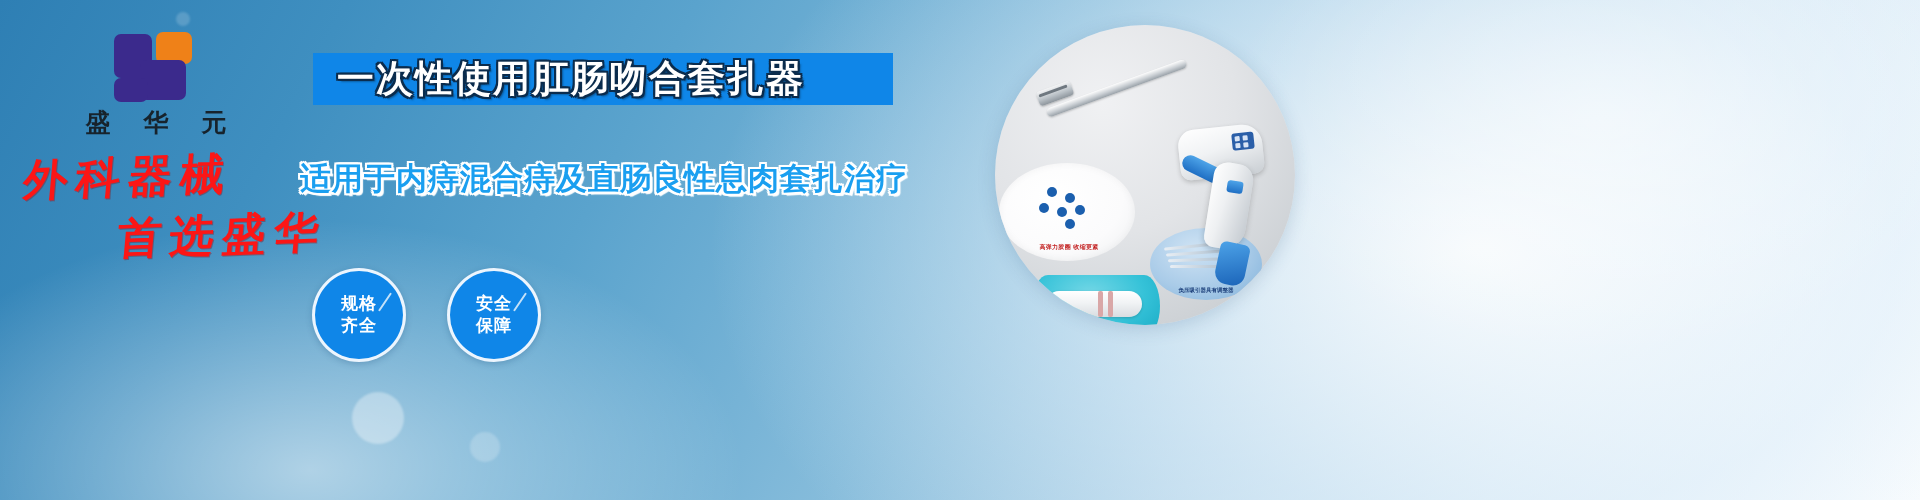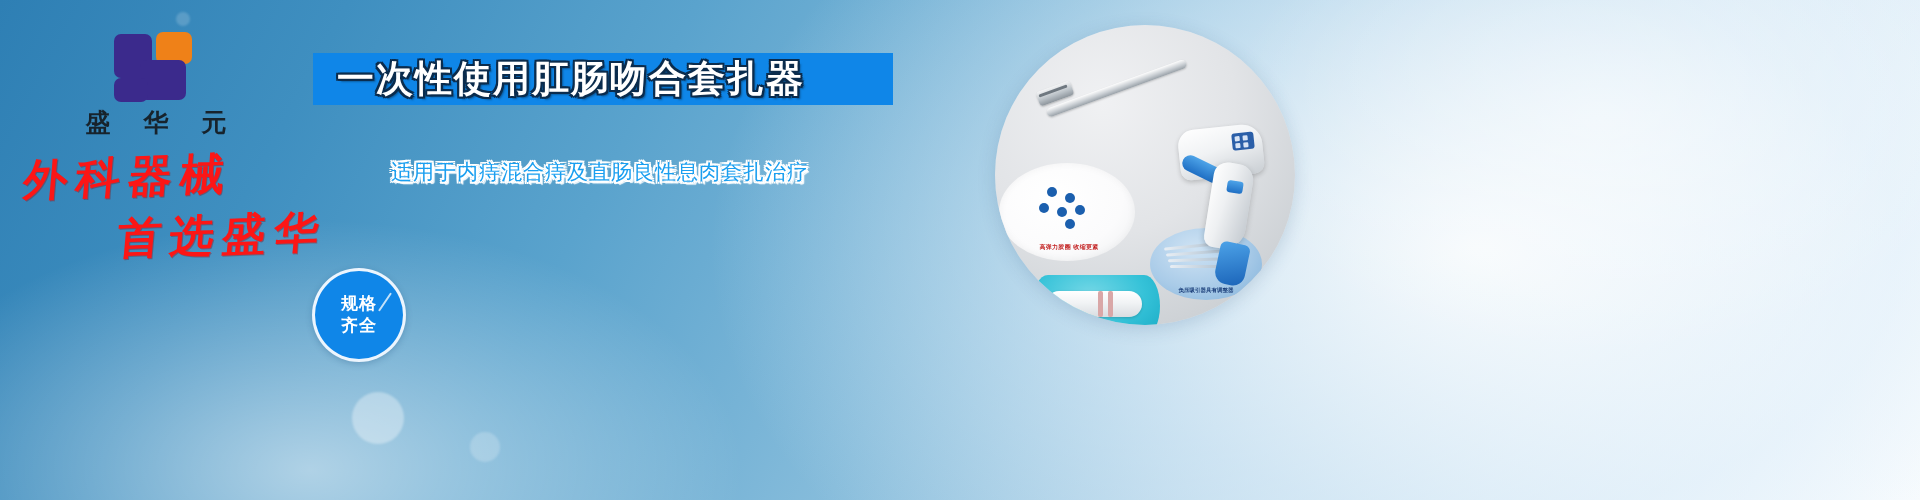--- a/index.html
+++ b/index.html
@@ -67,21 +67,21 @@
     display:flex;align-items:center;justify-content:center;
     color:#ffffff;font-size:37px;font-weight:700;letter-spacing:2px;
     text-shadow:
       2px 0 0 #0b2c4d,-2px 0 0 #0b2c4d,0 2px 0 #0b2c4d,0 -2px 0 #0b2c4d,
       2px 2px 0 #0b2c4d,-2px 2px 0 #0b2c4d,2px -2px 0 #0b2c4d,-2px -2px 0 #0b2c4d,
       3px 3px 2px rgba(0,0,0,.35);
     white-space:nowrap;
   }
   .subtitle{
     position:absolute;left:300px;top:158px;width:600px;
-    text-align:center;color:#1a9ff0;font-size:21px;font-weight:400;letter-spacing:1px;
+    text-align:center;color:#1a9ff0;font-size:31px;font-weight:700;letter-spacing:1px;
     text-shadow:
       2px 0 0 #ffffff,-2px 0 0 #ffffff,0 2px 0 #ffffff,0 -2px 0 #ffffff,
       2px 2px 0 #ffffff,-2px 2px 0 #ffffff,2px -2px 0 #ffffff,-2px -2px 0 #ffffff,
       3px 3px 1px #ffffff;
     white-space:nowrap;
   }
 
   
   .features{position:absolute;left:312px;top:268px;display:flex;gap:41px;}
   .feature{
@@ -222,20 +222,25 @@
   <div class="features">
 
     <div class="feature">
       <div class="slash"></div>
       <span>规格</span>
       <span>齐全</span>
     </div>
 
 
 
+    <div class="feature">
+      <div class="slash"></div>
+      <span>安全</span>
+      <span>保障</span>
+    </div>
 
   </div>
 
   <div class="photo">
 
     <div class="ph-sub dots-disc">
       <div class="dot" style="left:48px;top:24px;"></div>
       <div class="dot" style="left:66px;top:30px;"></div>
       <div class="dot" style="left:40px;top:40px;"></div>
       <div class="dot" style="left:58px;top:44px;"></div>

